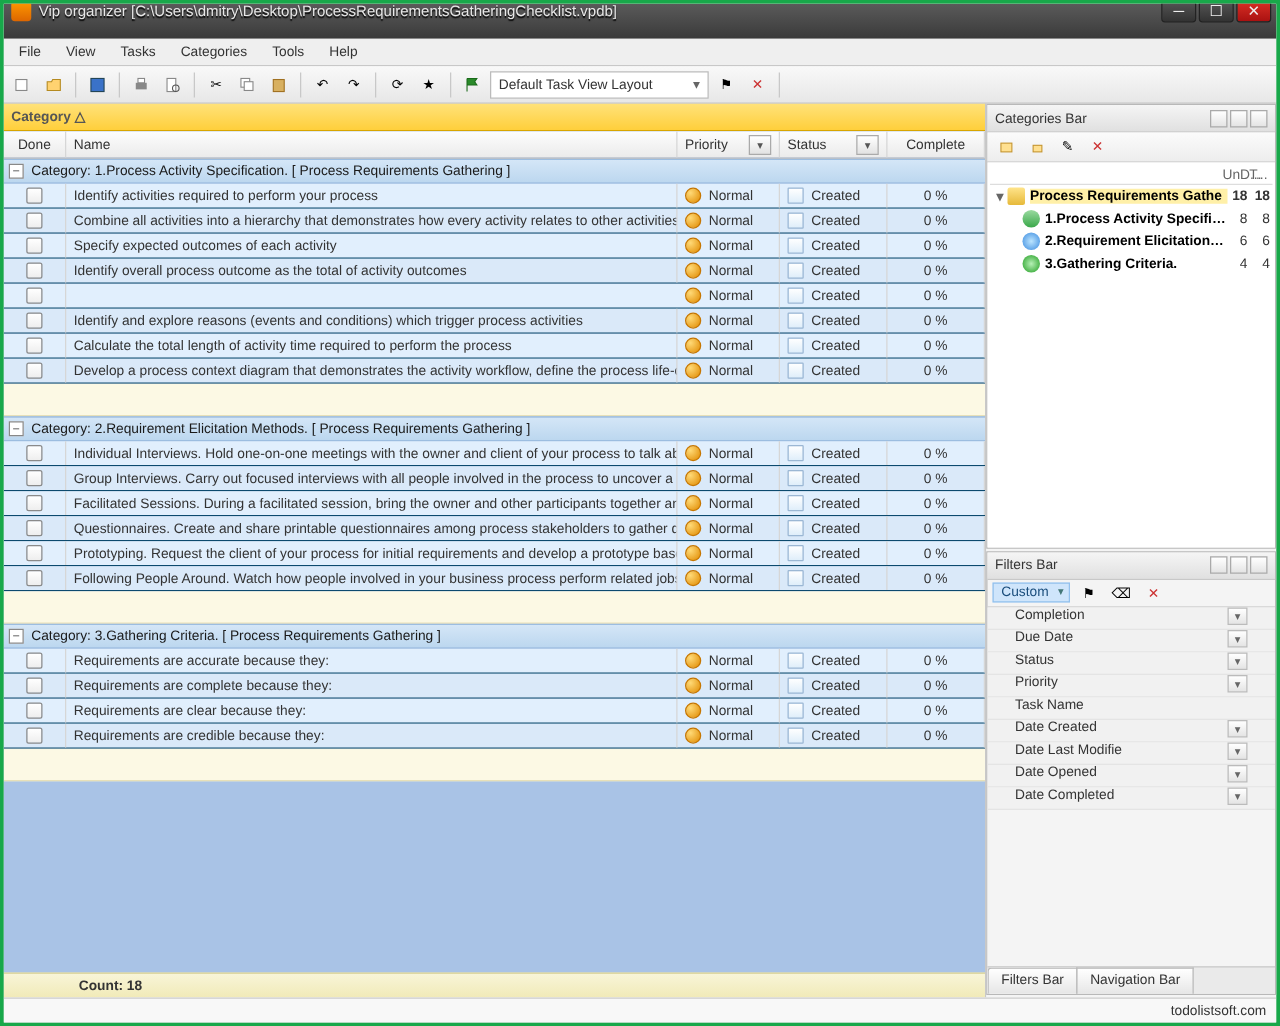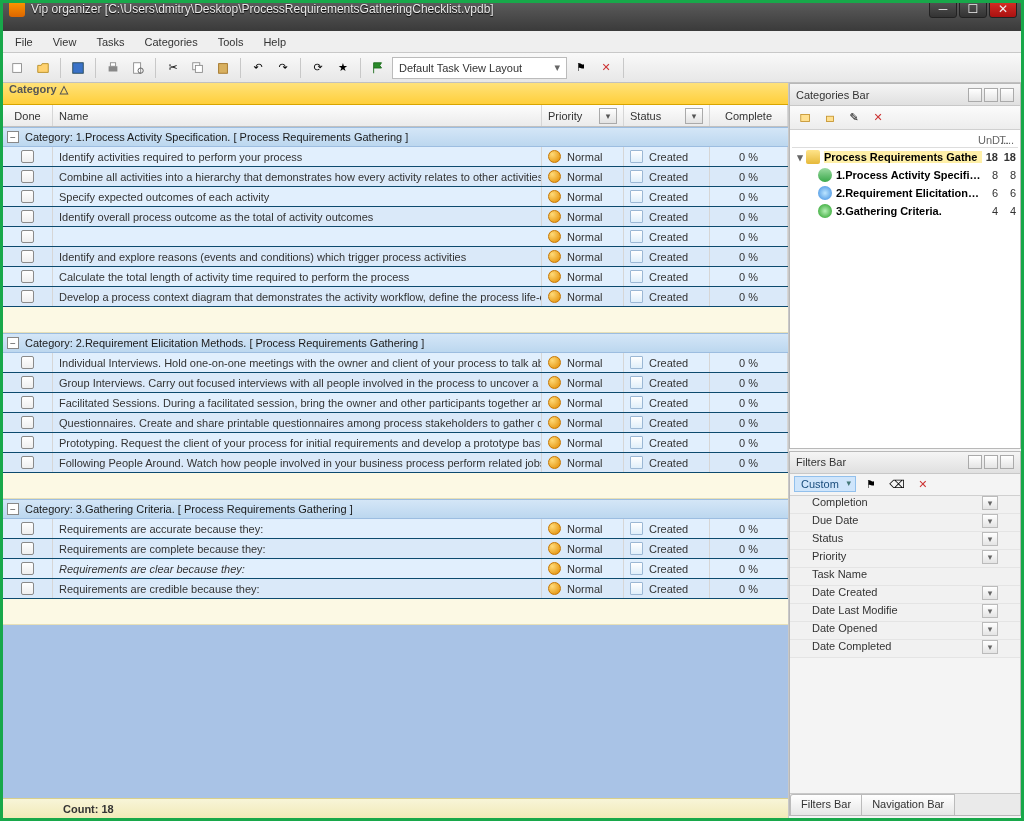--- a/index.html
+++ b/index.html
@@ -21,21 +21,21 @@
 .toolbar { height: 30px; background: linear-gradient(#f9f9f9,#e7e7e7); border-bottom: 1px solid #c0c0c0; display: flex; align-items: center; padding: 0 4px; gap: 3px; }
 .tbtn { width: 22px; height: 22px; border: 1px solid transparent; border-radius: 3px; display:flex; align-items:center; justify-content:center; }
 .tbtn svg { width:14px; height:14px; }
 .tsep { width:1px; height:20px; background:#c8c8c8; margin:0 3px; }
 .layoutsel { height: 22px; border: 1px solid #bbb; background: #fff; padding: 0 28px 0 6px; display:flex; align-items:center; color:#333; position:relative; min-width: 175px; }
 .layoutsel::after { content:"▾"; position:absolute; right:6px; color:#666; }
 
 .content { flex:1; display:flex; min-height:0; }
 
 .main { flex:1; display:flex; flex-direction:column; min-width:0; border-right:1px solid #c8c8c8; }
-.groupbar { height: 22px; background: linear-gradient(#ffe27a,#ffcf3b); border-bottom: 1px solid #d8a500; display:flex; align-items:flex-start; padding: 0 6px; color:#555; font-weight:bold; }
+.groupbar { height: 22px; background: linear-gradient(#ffe27a,#ffcf3b); border-bottom: 1px solid #d8a500; display:flex; align-items:center; padding: 0 6px; color:#555; font-weight:bold; }
 .grid { flex:1; overflow:auto; background:#a9c3e6; }
 .ghead { display:flex; background: linear-gradient(#fdfdfd,#ebebeb); border-bottom:1px solid #c0c0c0; height:22px; position:sticky; top:0; }
 .ghead div, .grow>div { display:flex; align-items:center; padding:0 6px; border-right:1px solid #d6d6d6; color:#333; }
 .c-done{width:50px;justify-content:center;}
 .c-name{flex:1;min-width:0;}
 .c-priority{width:82px;}
 .c-status{width:86px;}
 .c-complete{width:78px;justify-content:center;}
 .dd { width:18px; height:16px; border:1px solid #aaa; background:linear-gradient(#fff,#e2e2e2); display:inline-flex; align-items:center; justify-content:center; margin-left:auto; color:#555; font-size:9px; }
 .catrow { background: linear-gradient(#d4e6f7,#bcd7ef); border-top:1px solid #9cbde0; border-bottom:1px solid #9cbde0; height:20px; display:flex; align-items:center; padding:0 4px; color:#1a1a1a; }
@@ -350,21 +350,21 @@
               </div>
               <div class="c-name" style="white-space:nowrap;overflow:hidden;text-overflow:ellipsis;">Requirements are complete because they:</div>
               <div class="c-priority"><span class="prioicon"></span>Normal</div>
               <div class="c-status"><span class="staticon"></span>Created</div>
               <div class="c-complete">0 %</div>
             </div>
             <div class="grow">
               <div class="c-done">
                 <span class="chk"></span>
               </div>
-              <div class="c-name" style="white-space:nowrap;overflow:hidden;text-overflow:ellipsis;font-style:italic;">Requirements are clear because they:</div>
+              <div class="c-name" style="white-space:nowrap;overflow:hidden;text-overflow:ellipsis;">Requirements are clear because they:</div>
               <div class="c-priority"><span class="prioicon"></span>Normal</div>
               <div class="c-status"><span class="staticon"></span>Created</div>
               <div class="c-complete">0 %</div>
             </div>
             <div class="grow">
               <div class="c-done">
                 <span class="chk"></span>
               </div>
               <div class="c-name" style="white-space:nowrap;overflow:hidden;text-overflow:ellipsis;">Requirements are credible because they:</div>
               <div class="c-priority"><span class="prioicon"></span>Normal</div>
@@ -493,13 +493,16 @@
           </div>
         <div style="flex:1;background:#f4f4f4;"></div>
         <div class="rtabs" id="rtabs">
             <div class="rtab">Filters Bar</div>
             <div class="rtab">Navigation Bar</div>
           </div>
       </div>
     </div>
   </div>
 
+  <div class="footer">
+      <span>todolistsoft.com</span>
+    </div>
 </div>
 
 </body></html>

